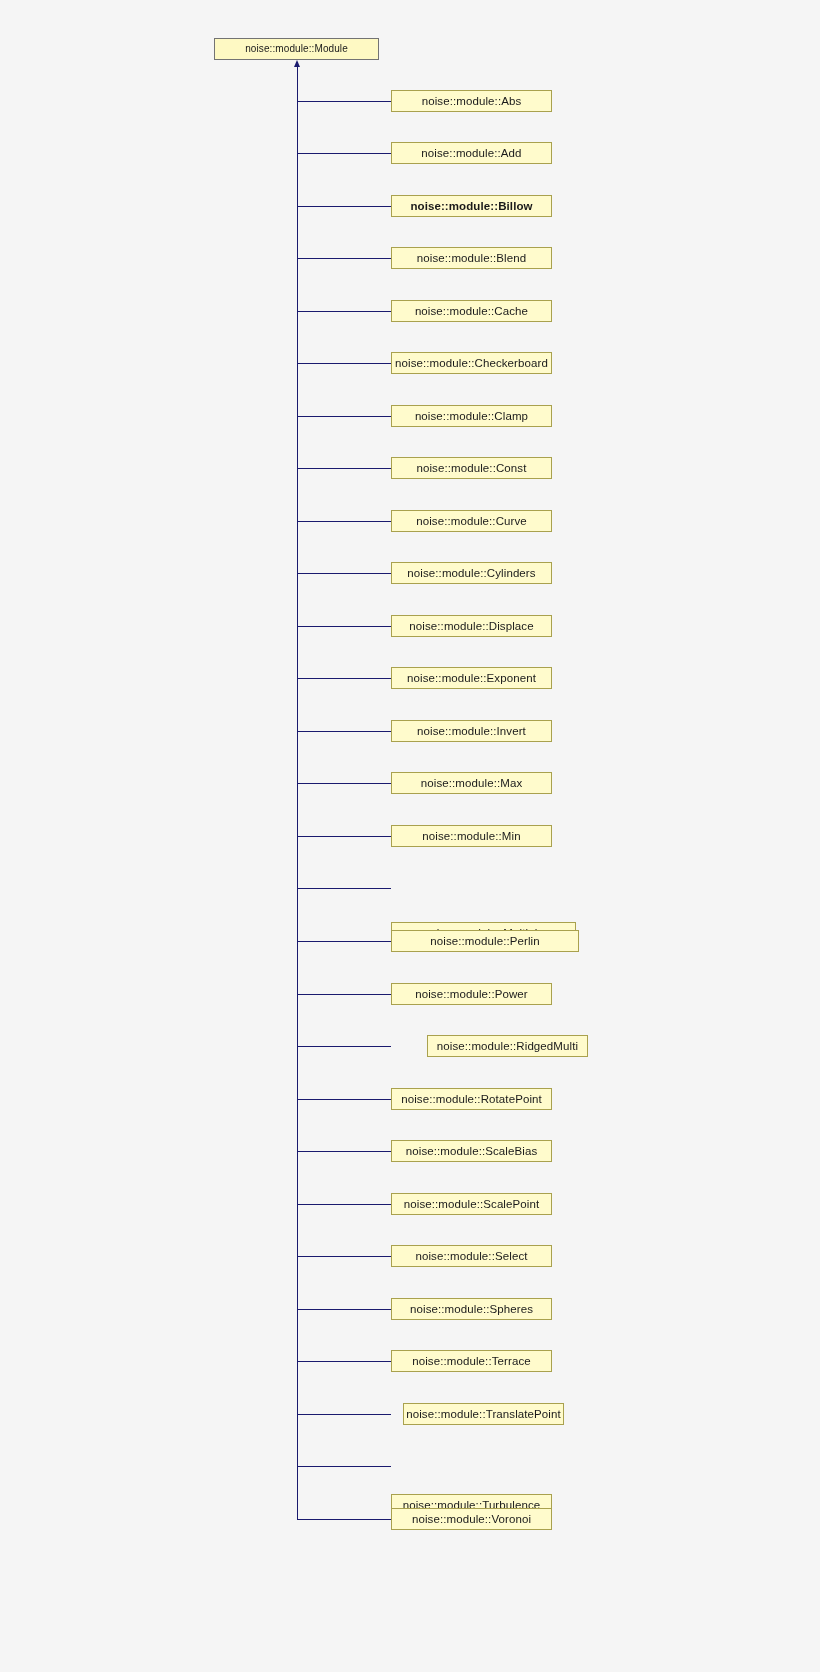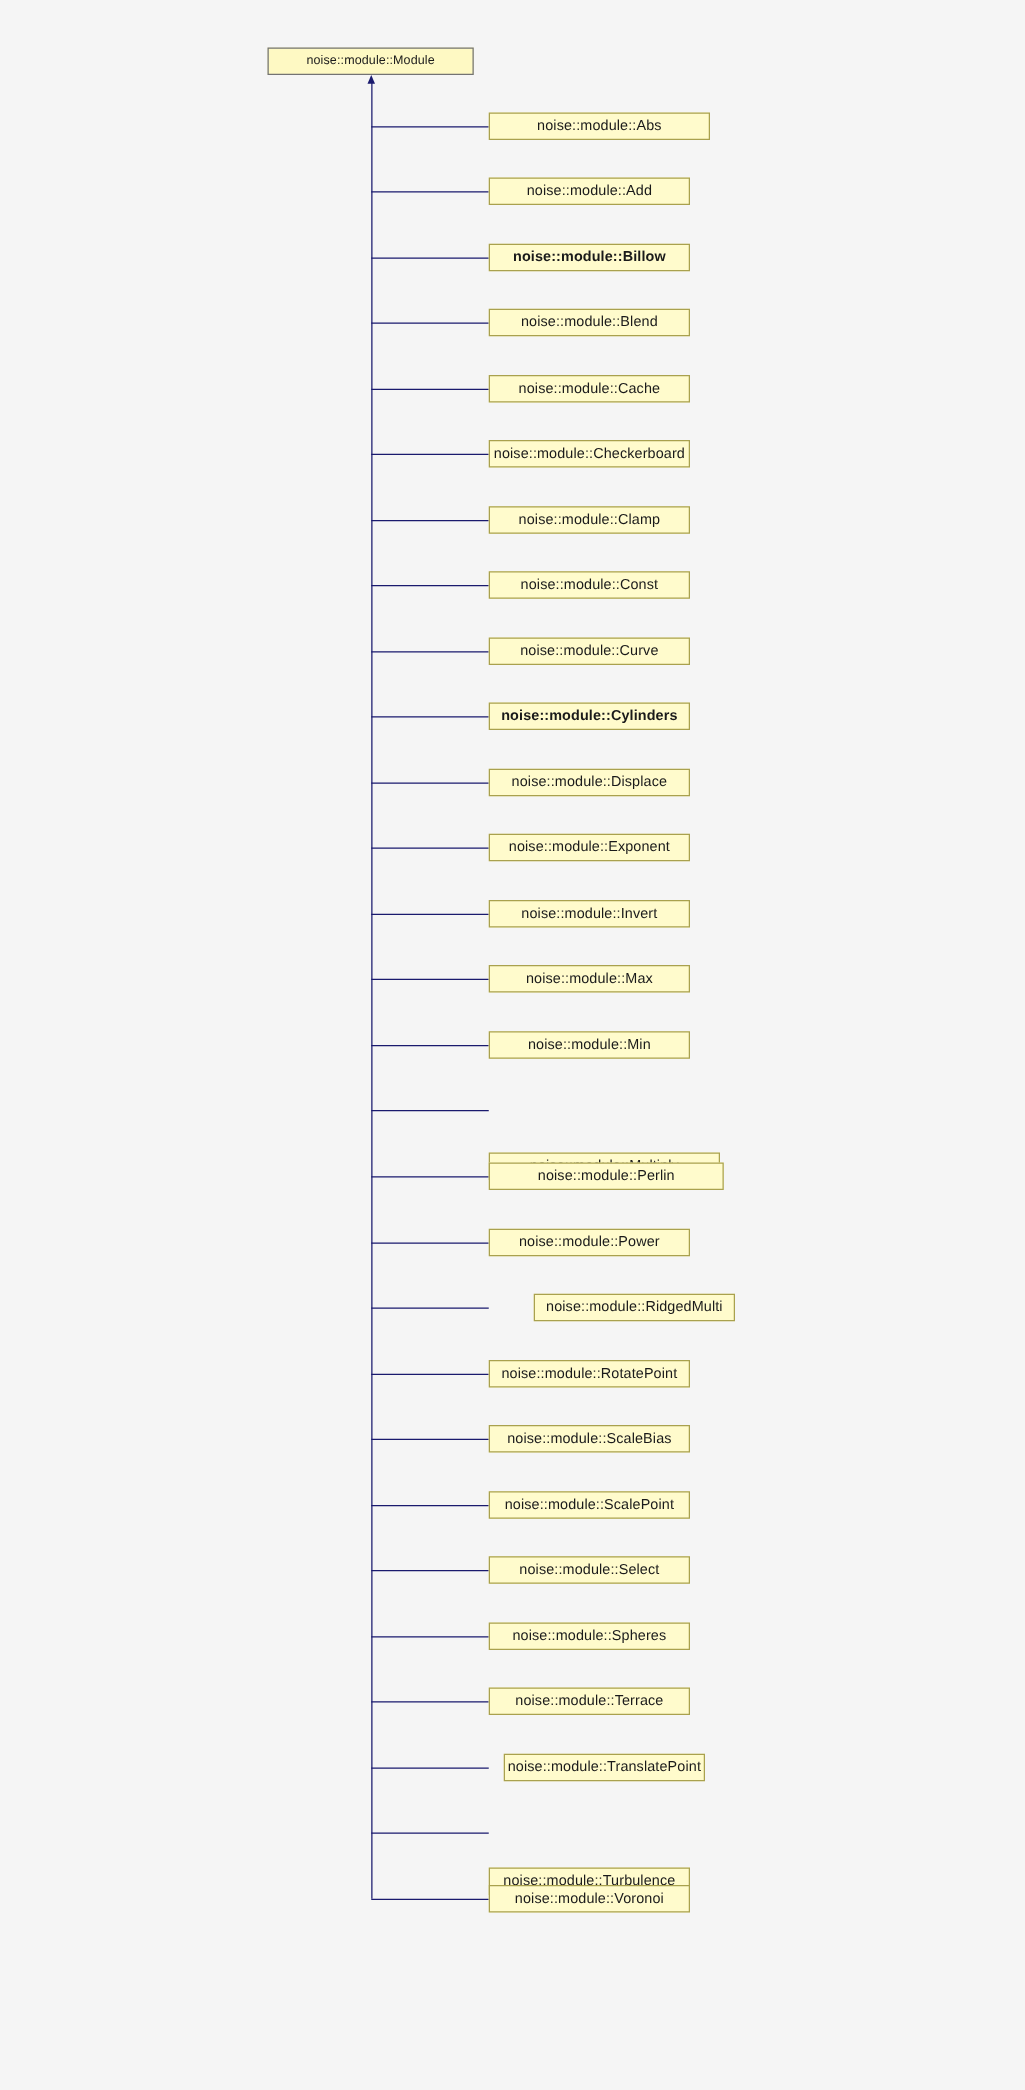--- a/index.html
+++ b/index.html
@@ -75,39 +75,39 @@
 <div id="diagram">
 
   <div class="node-base" id="base-node" style="left:214px; top:38px; width:165px;">noise::module::Module</div>
 
   <div class="arrow-up" id="arrow-head" style="left: 294px; top: 60px;"></div>
 
   <div class="edge-v" id="trunk" style="left: 297px; top: 66px; height: 1452.81px;"></div>
 
   <div id="derived-layer">
       <div class="edge-h" style="left: 297px; top: 101px; width: 94px;"></div>
-      <div class="node-derived" style="top: 90px; left: 391px; width: 177px;">noise::module::Abs</div>
+      <div class="node-derived" style="top: 90px; left: 391px; width: 161px;">noise::module::Abs</div>
       <div class="edge-h" style="left: 297px; top: 153px; width: 94px;"></div>
       <div class="node-derived" style="top: 142px; left: 391px; width: 161px;">noise::module::Add</div>
       <div class="edge-h" style="left: 297px; top: 206px; width: 94px;"></div>
       <div class="node-derived" style="top: 195px; left: 391px; width: 161px; font-weight: bold;">noise::module::Billow</div>
       <div class="edge-h" style="left: 297px; top: 258px; width: 94px;"></div>
       <div class="node-derived" style="top: 247px; left: 391px; width: 161px;">noise::module::Blend</div>
       <div class="edge-h" style="left: 297px; top: 311px; width: 94px;"></div>
       <div class="node-derived" style="top: 300px; left: 391px; width: 161px;">noise::module::Cache</div>
       <div class="edge-h" style="left: 297px; top: 363px; width: 94px;"></div>
       <div class="node-derived" style="top: 352px; left: 391px; width: 161px;">noise::module::Checkerboard</div>
       <div class="edge-h" style="left: 297px; top: 416px; width: 94px;"></div>
       <div class="node-derived" style="top: 405px; left: 391px; width: 161px;">noise::module::Clamp</div>
       <div class="edge-h" style="left: 297px; top: 468px; width: 94px;"></div>
       <div class="node-derived" style="top: 457px; left: 391px; width: 161px;">noise::module::Const</div>
       <div class="edge-h" style="left: 297px; top: 521px; width: 94px;"></div>
       <div class="node-derived" style="top: 510px; left: 391px; width: 161px;">noise::module::Curve</div>
       <div class="edge-h" style="left: 297px; top: 573px; width: 94px;"></div>
-      <div class="node-derived" style="top: 562px; left: 391px; width: 161px; font-weight: bold;">noise::module::Cylinders</div>
+      <div class="node-derived" style="top: 562px; left: 391px; width: 161px;">noise::module::Cylinders</div>
       <div class="edge-h" style="left: 297px; top: 626px; width: 94px;"></div>
       <div class="node-derived" style="top: 615px; left: 391px; width: 161px;">noise::module::Displace</div>
       <div class="edge-h" style="left: 297px; top: 678px; width: 94px;"></div>
       <div class="node-derived" style="top: 667px; left: 391px; width: 161px;">noise::module::Exponent</div>
       <div class="edge-h" style="left: 297px; top: 731px; width: 94px;"></div>
       <div class="node-derived" style="top: 720px; left: 391px; width: 161px;">noise::module::Invert</div>
       <div class="edge-h" style="left: 297px; top: 783px; width: 94px;"></div>
       <div class="node-derived" style="top: 772px; left: 391px; width: 161px;">noise::module::Max</div>
       <div class="edge-h" style="left: 297px; top: 836px; width: 94px;"></div>
       <div class="node-derived" style="top: 825px; left: 391px; width: 161px;">noise::module::Min</div>

